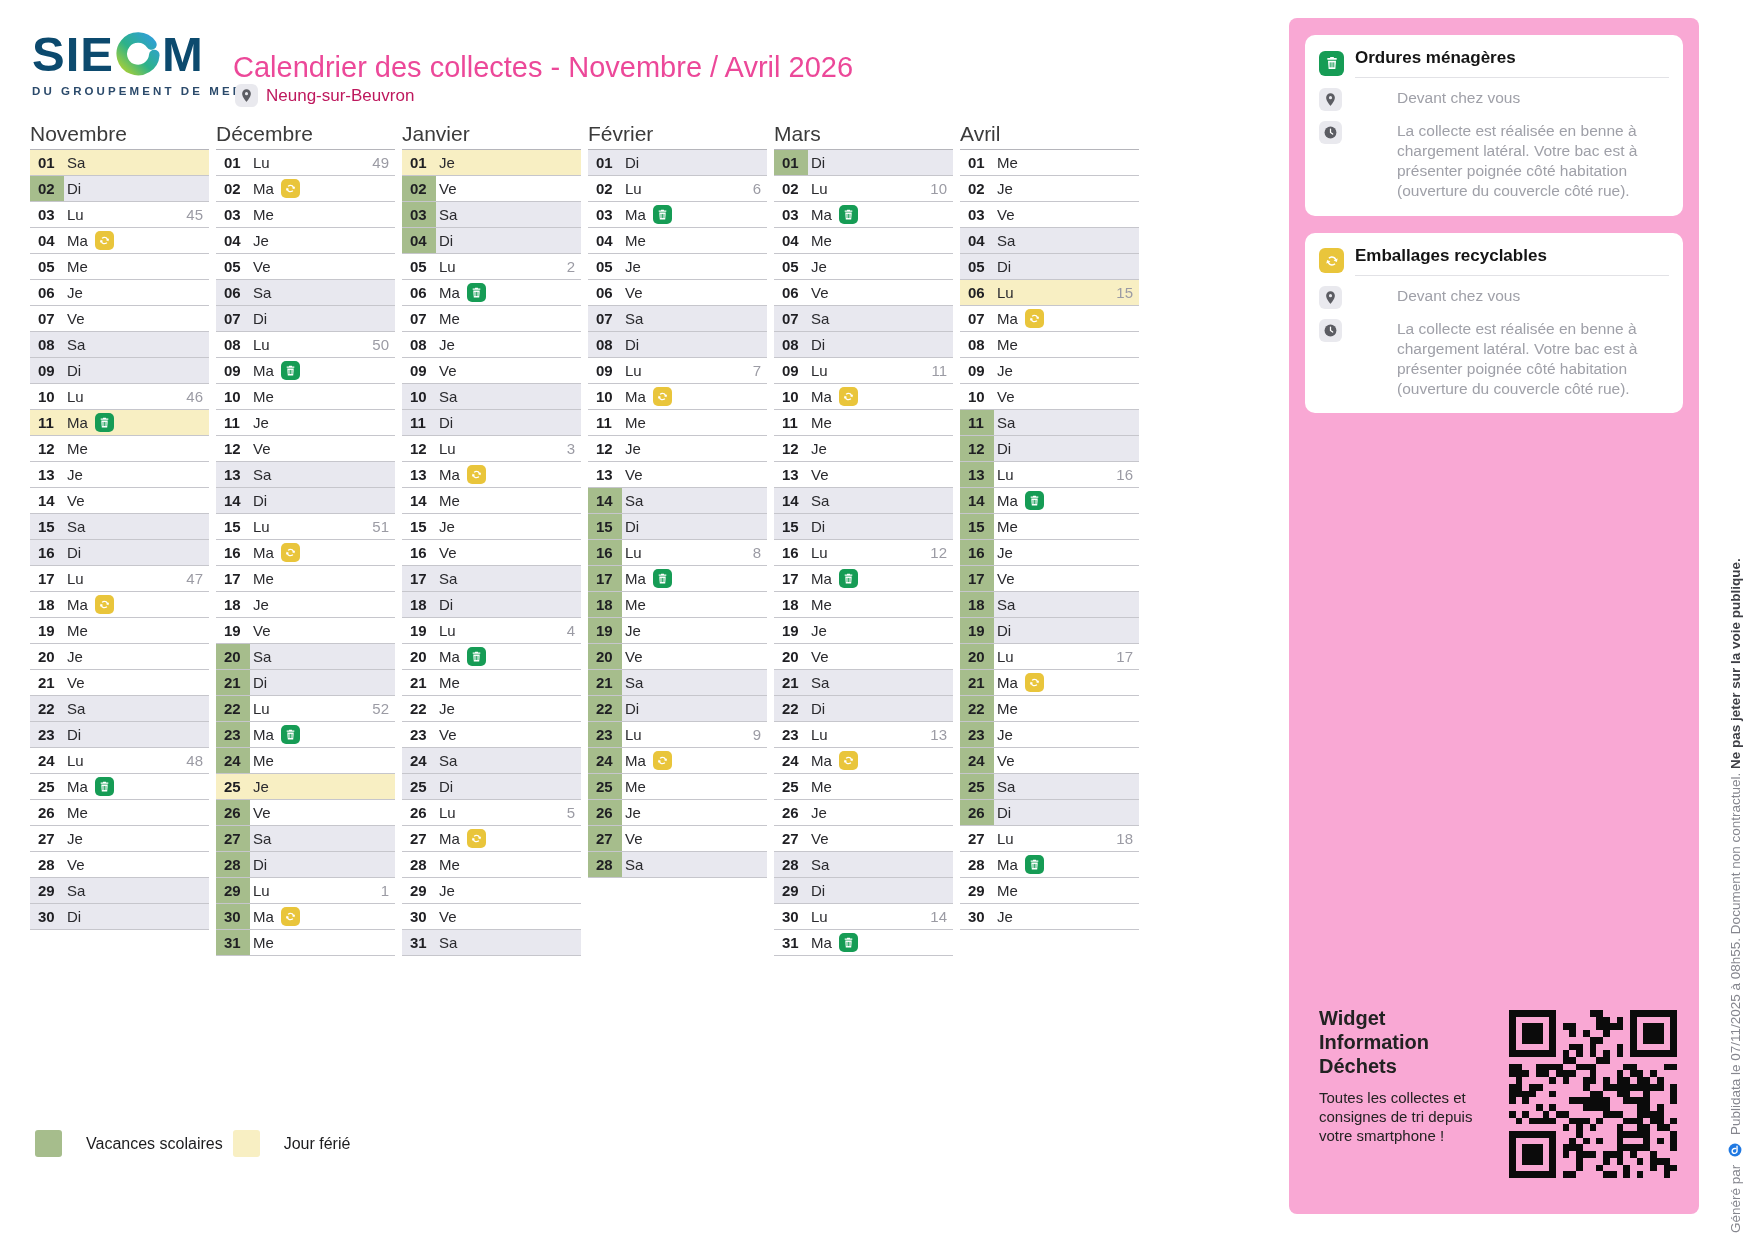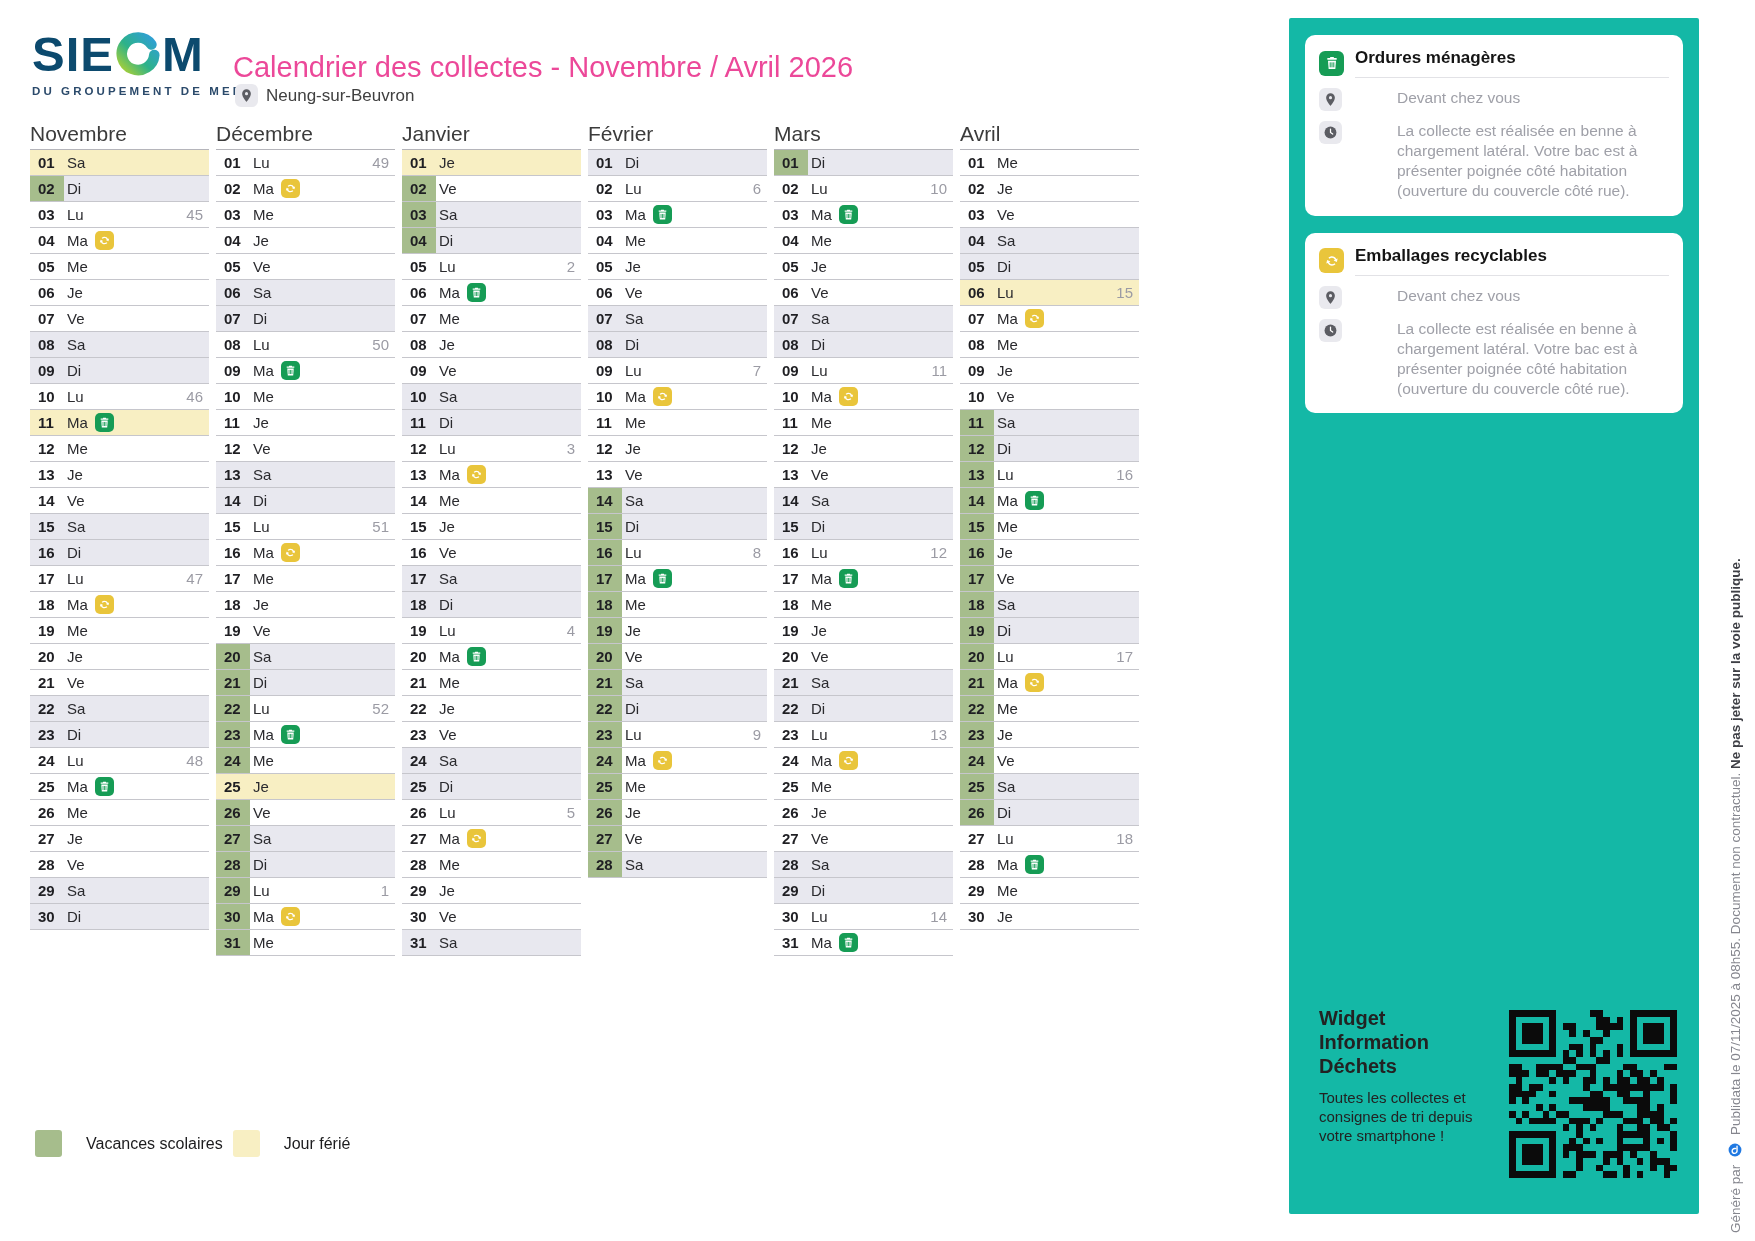--- a/index.html
+++ b/index.html
@@ -8,21 +8,21 @@
 
   
   .logo { position:absolute; left:32px; top:30px; }
   .logo-word { font-size:49px; font-weight:bold; color:#0c4a6e; letter-spacing:1px; display:flex; align-items:center; line-height:1; }
   .o-swirl { width:46px; height:46px; margin:0 1px; }
   .logo-tag { font-size:11.5px; font-weight:bold; color:#2b4a6b; letter-spacing:3.1px; margin-top:6px; }
   .page-title { position:absolute; left:233px; top:42px; font-size:29px; font-weight:normal; color:#ec4899;margin-top:9px; }
   .loc-row { position:absolute; left:235px; top:84px; display:flex; align-items:center; gap:8px; }
   .mini-ic { width:23px; height:23px; border-radius:6px; background:#e9e9ee; display:flex; align-items:center; justify-content:center; flex:0 0 auto; }
   .mini-ic svg { width:15px; height:15px; }
-  .loc-label { font-size:17px; color:#404040; }
+  .loc-label { font-size:17px; color:#be185d; }
 
   
   .calendar { position:absolute; left:30px; top:122px; display:grid;
     grid-template-columns:repeat(6,179px); column-gap:7px; }
   .mname { font-size:21px; font-weight:normal; color:#3b3b3b; height:28px;
     border-bottom:1px solid #b5b5bb; }
   .drow { display:flex; align-items:center; height:26px; border-bottom:1px solid #c6c6cc;
     background:#fff; font-size:15px; }
   .drow.we { background:#e8e8ef; }
   .drow.ferie { background:#f8efc3; }
@@ -38,21 +38,21 @@
   .wk { margin-left:auto; padding-right:6px; color:#9b9ba4; }
 
   
   .legend { position:absolute; left:35px; top:1130px; display:flex; flex-direction:row; gap:10px; }
   .leg-item { display:flex; align-items:center; gap:24px; }
   .leg-swatch { width:27px; height:27px; border-radius:3px; flex:0 0 auto; }
   .leg-label { font-size:16px; color:#1c1c1e; }
 
   
   .sidebar { position:absolute; left:1289px; top:18px; width:410px; height:1196px;
-    background:#14b8a6; border-radius:2px; }
+    background:#f9a8d4; border-radius:8px; }
   .card { background:#fff; border-radius:10px; margin:17px 16px 0 16px; padding:13px 14px 14px 14px; }
   .card-head { display:flex; align-items:center; gap:11px; }
   .type-ic { width:25px; height:25px; border-radius:6px; display:flex; align-items:center; justify-content:center; flex:0 0 auto; }
   .type-ic svg { width:16px; height:16px; }
   .card-title { flex:1; font-size:17px; font-weight:bold; color:#141414;
     border-bottom:1px solid #e2e2e6; padding-bottom:9px; }
   .card-row { display:flex; gap:11px; margin-top:10px; align-items:flex-start; }
   .card-row .txt { font-size:15.5px; color:#9fa0a8; line-height:1.3;margin-left:44px; }
 
   .widget { position:absolute; left:0; bottom:36px; width:100%; padding:0 22px 0 30px;

